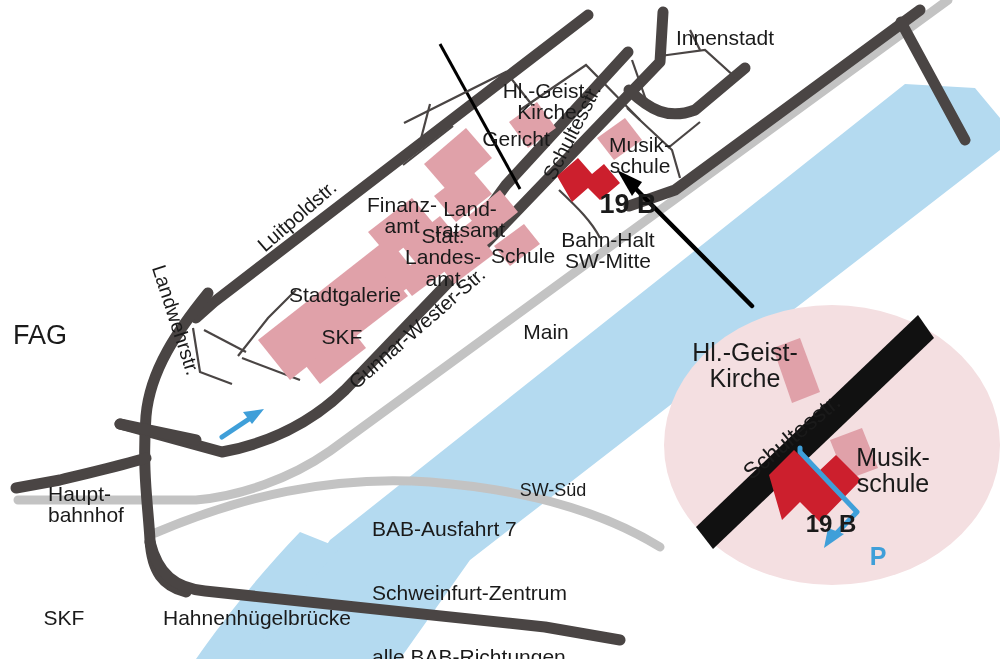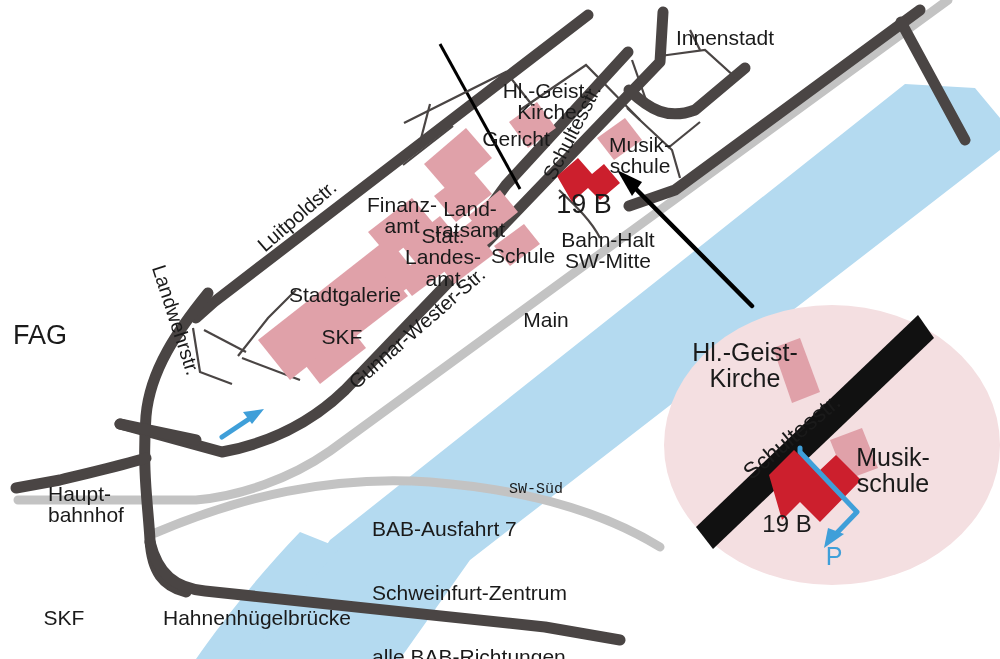--- a/index.html
+++ b/index.html
@@ -21,21 +21,21 @@
     height:659px;
     display:block;
   }
   .lbl{
     position:absolute;
     color:#1a1a1a;
     white-space:pre;
     line-height:1.02;
     font-weight:400;
   }
-  .lbl.b{ font-weight:400; }
+  .lbl.b{ font-weight:700;margin-left:44px; }
   .ctr{ transform:translate(-50%,-50%); text-align:center; }
   .rot{ transform-origin:50% 50%; }
 </style>
 </head>
 <body>
 
 <div id="map-root">
 
   <svg id="map-svg" viewBox="0 0 1000 659">
 
@@ -138,22 +138,22 @@
                L 820,522 L 800,502 L 782,520 Z"></path>
 
       <polyline points="800,448 800,452 857,512 832,538" fill="none" stroke="#3f9fd9" stroke-width="5" stroke-linecap="round" stroke-linejoin="round"></polyline>
       <polygon points="824,548 844,534 828,528" fill="#3f9fd9"></polygon>
     </g>
 
   </svg>
 
   <div class="lbl ctr" style="left:725px; top:38px; font-size:21px;">Innenstadt</div>
   <div class="lbl ctr" style="left:40px; top:336px; font-size:27px;">FAG</div>
-  <div class="lbl ctr" style="left:546px; top:320px; font-size:21px;">Main</div>
-  <div class="lbl ctr" style="left:536px; top:490px; font-size:15px;font-family:Liberation Mono, monospace;">SW-Süd</div>
+  <div class="lbl ctr" style="left:546px; top:332px; font-size:21px;">Main</div>
+  <div class="lbl ctr" style="left:553px; top:490px; font-size:18px;">SW-Süd</div>
   <div class="lbl ctr" style="left:64px; top:618px; font-size:21px;">SKF</div>
 
   <div class="lbl ctr" style="left:469px; top:139px; font-size:21px;margin-left:47px;">Gericht</div>
   <div class="lbl ctr" style="left:470px; top:186px; font-size:21px;margin-top:33px;">Land-
 ratsamt</div>
   <div class="lbl ctr" style="left:402px; top:215px; font-size:21px;">Finanz-
 amt</div>
   <div class="lbl ctr" style="left:443px; top:257px; font-size:21px;">Stat.
 Landes-
 amt</div>

